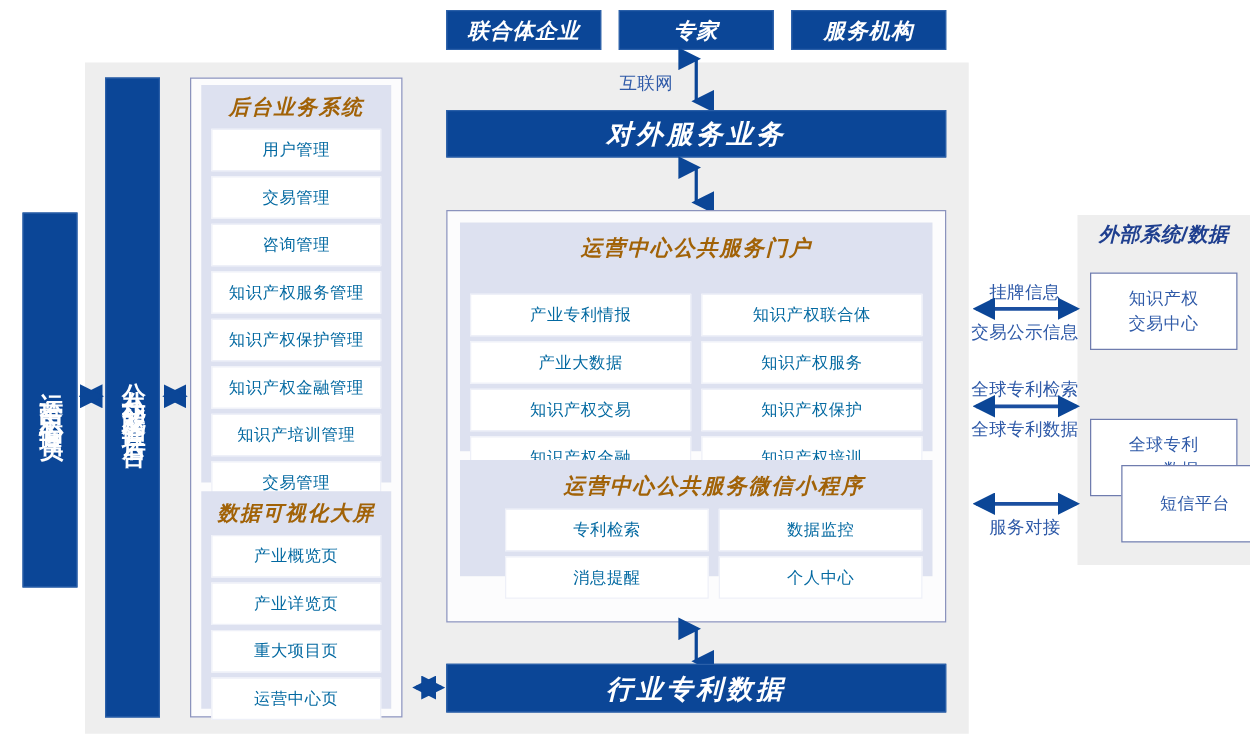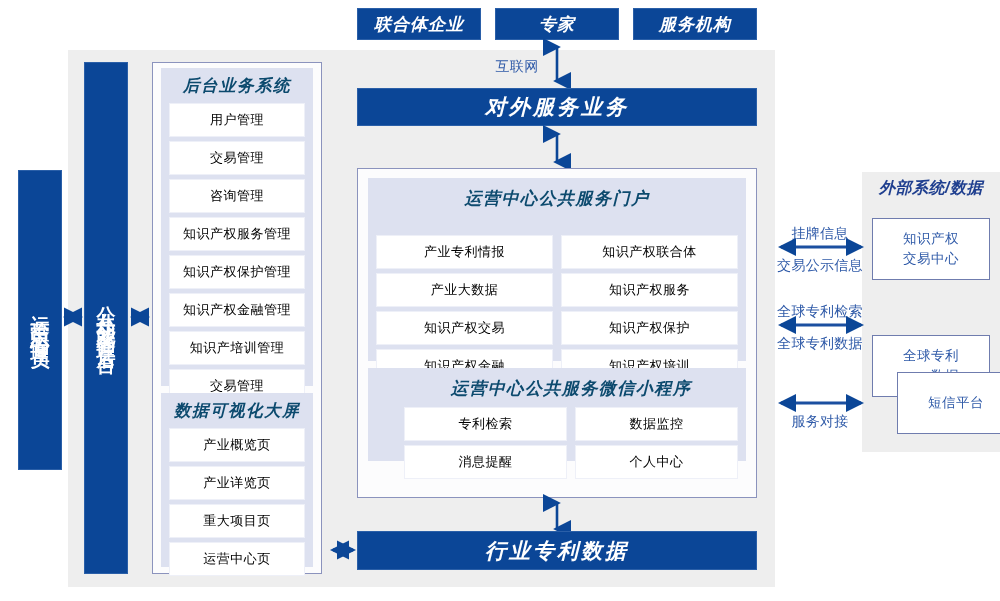--- a/index.html
+++ b/index.html
@@ -25,24 +25,24 @@
 
   
   .graybox{background:#eeeeee;}
   .rightpanel{background:#eeeeee;}
 
   
   .wframe{background:#fcfcfd;border:1.5px solid #8b93bd;}
   .lavbox{background:#dde1f0;}
   .lavbox .hdr{
     text-align:center;font-weight:bold;font-style:italic;font-size:16.5px;
-    color:#0c4a6e;letter-spacing:1.5px;padding:7px 0 6px;
+    color:#a16207;letter-spacing:1.5px;padding:7px 0 6px;
   }
   .cell{
-    background:#ffffff;text-align:center;color:#000000;font-size:13px;
+    background:#ffffff;text-align:center;color:#0369a1;font-size:13px;
     padding:7px 0;margin:0 8px 4px;border:0.5px solid #eef0f8;
     letter-spacing:0.5px;
   }
   .cell:last-child{margin-bottom:0;}
 
   
   .grid2{display:grid;grid-template-columns:1fr 1fr;gap:4px 8px;padding:0 8px 8px;}
   .grid2 .cell{margin:0;}
 
   

